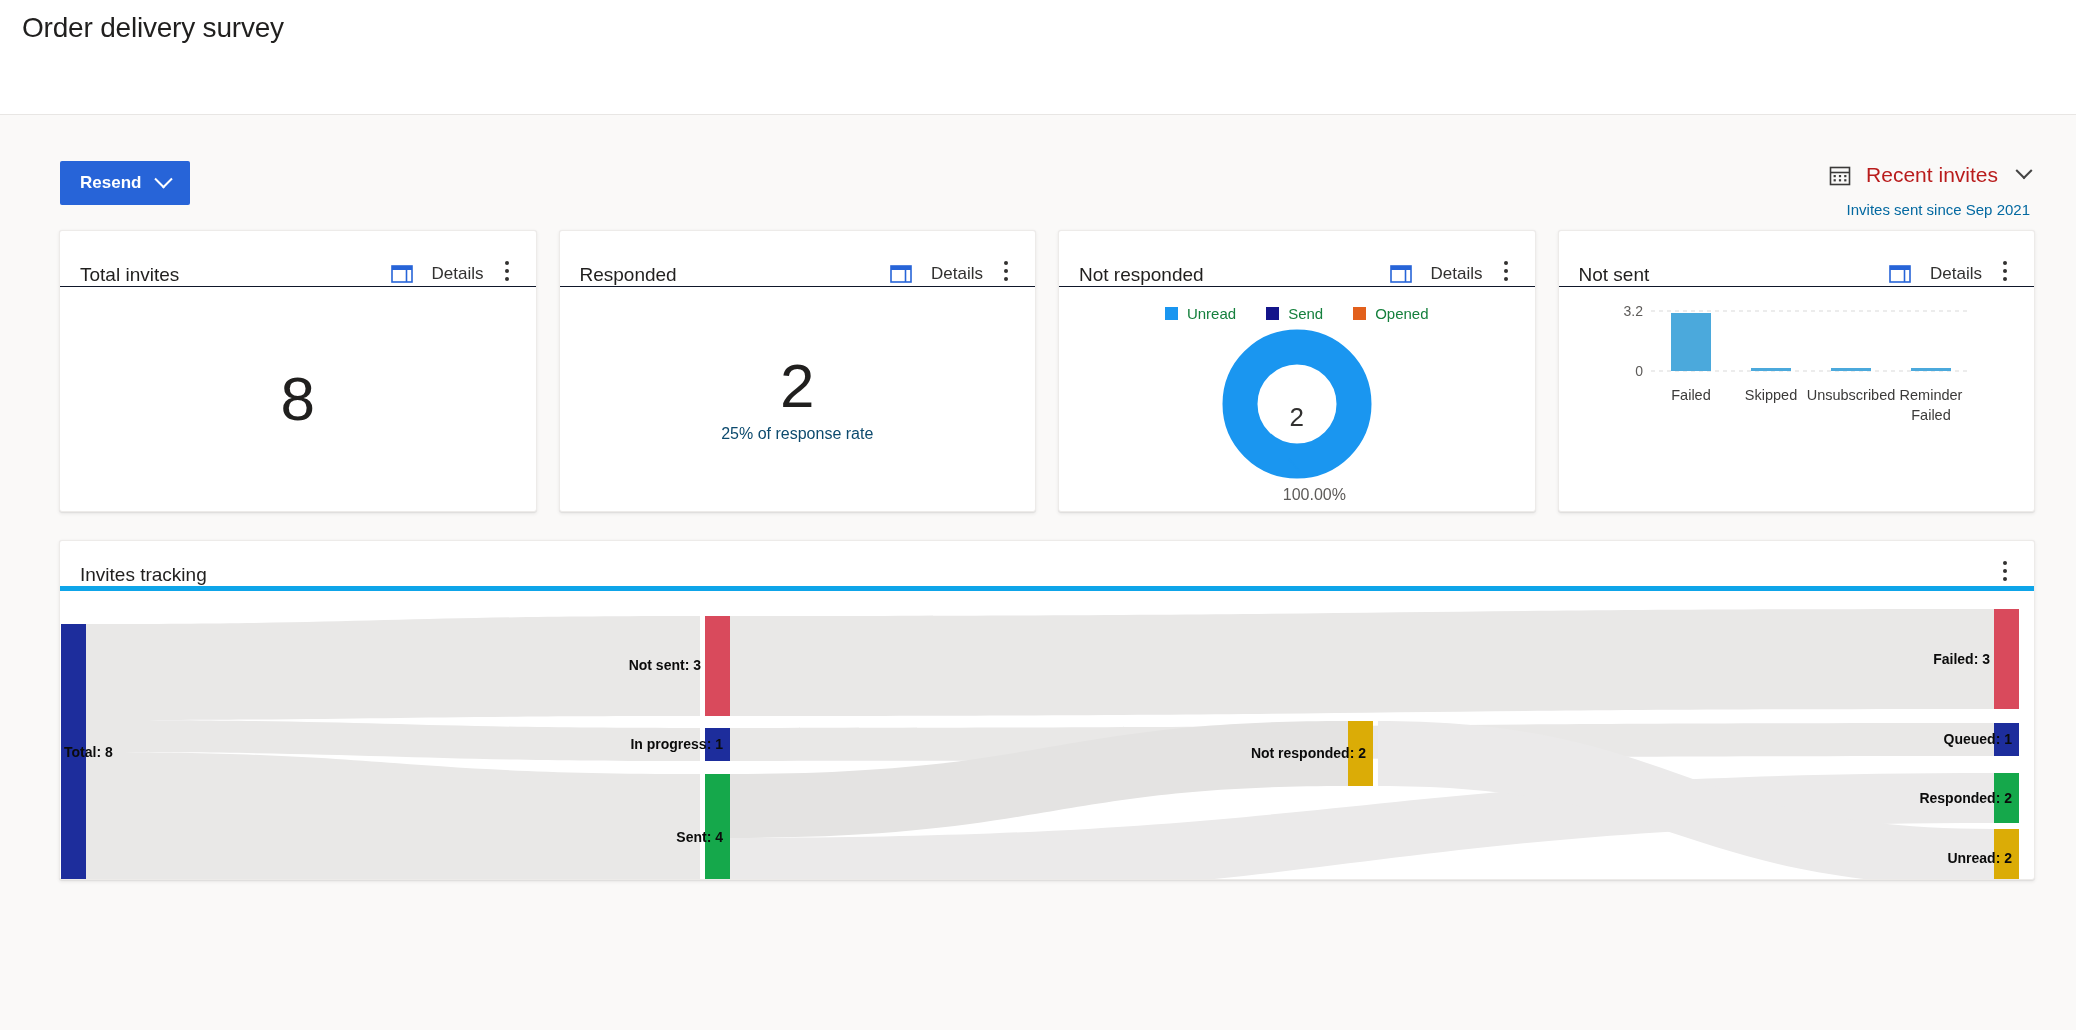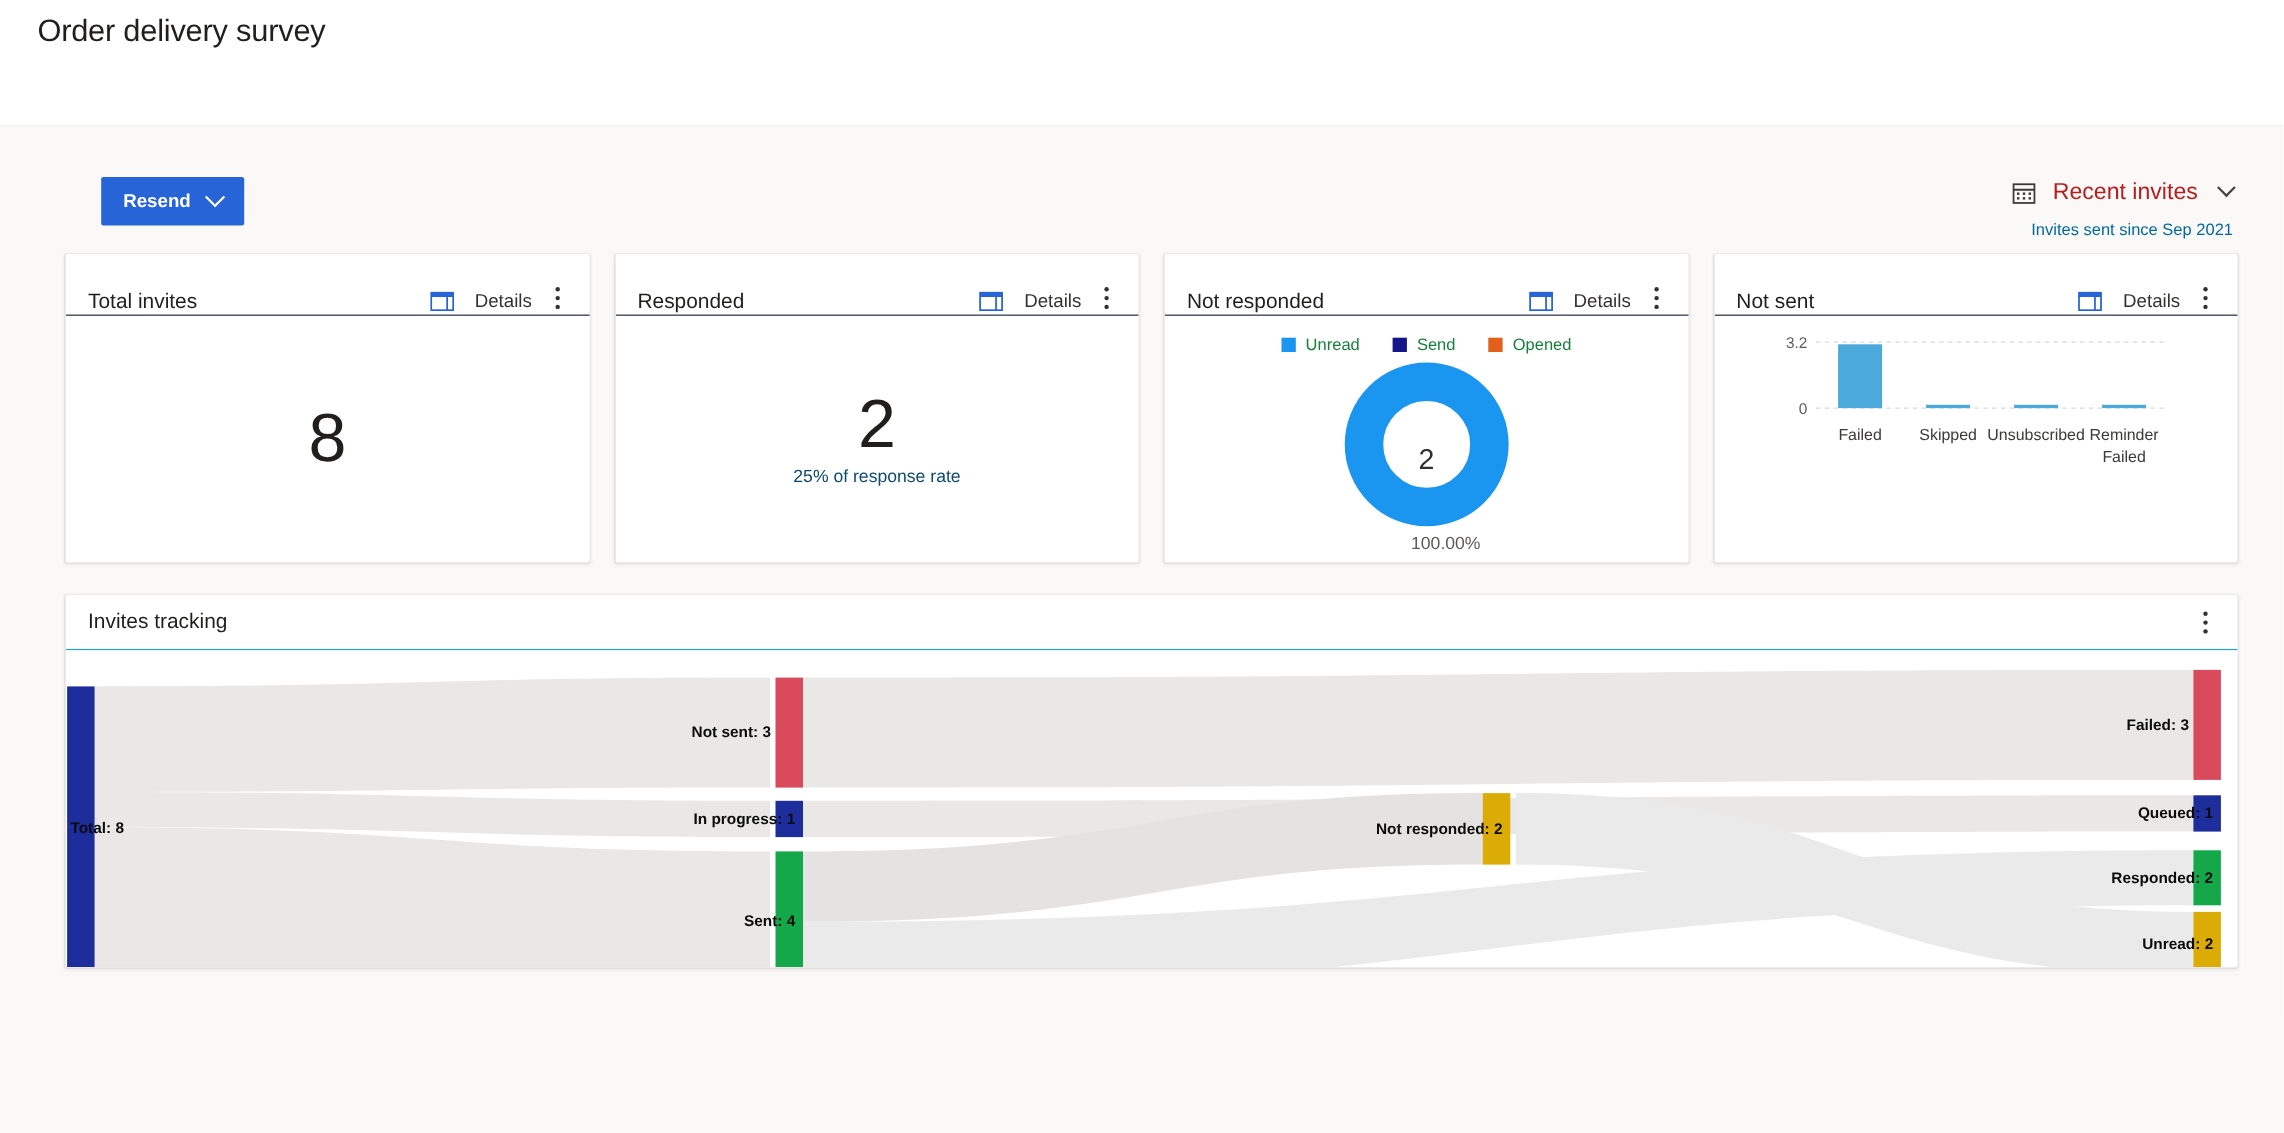--- a/index.html
+++ b/index.html
@@ -7,21 +7,21 @@
     width: 2076px; height: 1030px;
     font-family: "Liberation Sans", sans-serif;
     background: #ffffff;
     overflow: hidden;
   }
 
   
   .titlebar {
     height: 115px;
     background: #ffffff;
-    padding: 0 34px;
+    padding: 0 22px;
     position: relative;
   }
   .page-title {
     font-size: 28px;
     font-weight: 400;
     color: #201f1e;
     padding-top: 12px;
     letter-spacing: -0.2px;
   }
   .tabs {
@@ -77,21 +77,20 @@
     background: #2764d8;
     color: #ffffff;
     font-size: 17px;
     font-weight: 600;
     border: none;
     border-radius: 2px;
     padding: 0 20px;
     height: 44px;
     cursor: pointer;
     font-family: "Liberation Sans", sans-serif;
-    margin-left: 32px;
   }
   .chev {
     display: inline-block;
     width: 13px; height: 13px;
     border-right: 2px solid currentColor;
     border-bottom: 2px solid currentColor;
     transform: rotate(45deg) translate(-3px,-3px);
   }
   .invites-picker {
     position: absolute;
@@ -241,23 +240,23 @@
     background: #ffffff;
     border: 1px solid #edebe9;
     border-radius: 3px;
     box-shadow: 0 1.6px 3.6px rgba(0,0,0,.07), 0 .3px .9px rgba(0,0,0,.06);
     display: flex;
     flex-direction: column;
   }
   .sankey-head {
     height: 50px;
     display: flex;
-    align-items: center;
+    align-items: flex-end;
     padding: 0 16px 0 20px;
-    border-bottom: 1px solid #0ea5e9;
+    border-bottom: 5px solid #0ea5e9;
     flex: 0 0 auto;
   }
   .sankey-title { font-size: 19px; color: #201f1e; flex: 1 1 auto; }
   .sankey-body { flex: 1 1 auto; position: relative; overflow: hidden; }
   .sankey-svg { display: block; }
   .sk-label {
     font-family: "Liberation Sans", sans-serif;
     font-size: 14px;
     font-weight: 700;
     fill: #0b0b0b;

